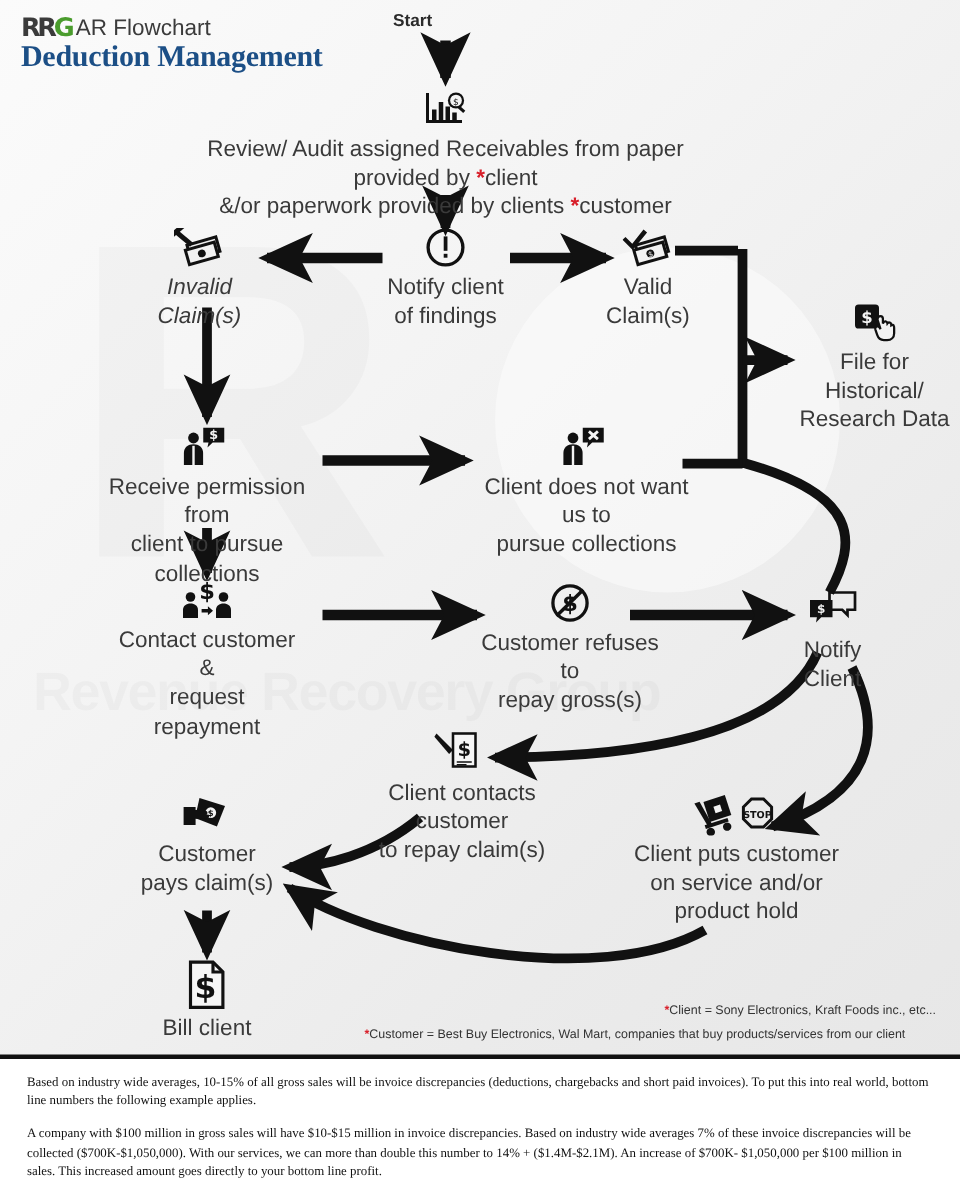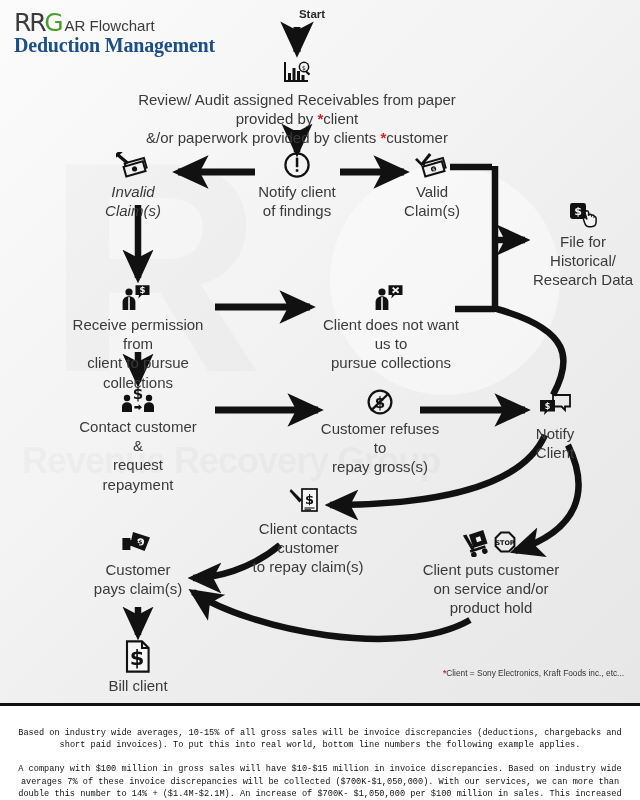--- a/index.html
+++ b/index.html
@@ -39,21 +39,21 @@
     left: 330px; top: 165px;
     width: 230px; height: 230px;
     border-radius: 50%;
     background: rgba(255,255,255,0.45);
   }
   
   .logo { position: absolute; left: 14px; top: 10px; }
   .logo-row1 { display: flex; align-items: flex-end; }
   .logo-rrg {
     font-family: "DejaVu Sans", sans-serif;
-    font-size: 25px; font-weight: normal;
+    font-size: 17px; font-weight: bold;
     letter-spacing: -2.2px;
     line-height: 1;
   }
   .logo-rrg .rr { color: #3b3b3b; }
   .logo-rrg .g  { color: #4a9c2d; }
   .logo-ar {
     font-size: 15px; color: #3b3b3b;
     margin-left: 3px; margin-bottom: 1px;
     font-family: "Liberation Sans", sans-serif;
   }
@@ -67,40 +67,39 @@
   #arrows { position: absolute; left:0; top:0; width:640px; height:800px; }
   
   .node { position: absolute; text-align: center; }
   .node .lbl {
     font-size: 15px; color: #3a3a3a; line-height: 1.28;
     white-space: pre-line; margin-top: 2px;
   }
   .icon-box { display:flex; justify-content:center; align-items:center; height:30px; }
   .start-lbl {
     position:absolute; left: 262px; top: 8px; width: 100px;
-    text-align:center; font-size:11.5px; font-weight:bold; color:#2b2b2b;
+    text-align:left; font-size:11.5px; font-weight:bold; color:#2b2b2b;
   }
   .ast { color:#d81f2a; font-weight:bold; }
   
   .footnote {
     position:absolute; font-size:8.3px; color:#333; white-space:nowrap;text-align:center;
   }
   
   .divider {
     position:absolute; left:0; top:703px; width:640px; height:3px;
     background:#111;
   }
   .bottom {
     position:absolute; left:0; top:706px; width:640px; height:94px;
     background:#fff; padding: 9px 18px 0 18px;
   }
   .bottom p {
-    margin:12px 0 10px 0; font-size:8.6px; line-height:1.42; color:#111;
-    font-family:Liberation Mono, monospace;
-    text-align:center;
+    margin:0 0 10px 0; font-size:8.6px; line-height:1.42; color:#111;
+    font-family:Liberation Serif, serif;
   }
 </style>
 </head>
 <body>
 
 <div id="page">
 
   <div class="wm-circle"></div>
   <div class="wm-r">R</div>
   <div class="wm-text">Revenue Recovery Group</div>
@@ -405,20 +404,23 @@
         <text x="13" y="25" font-size="21" text-anchor="middle" fill="#111" font-family="DejaVu Sans" font-weight="bold">$</text>
       </g>
         </svg>
     </div>
     <div class="lbl">Bill client</div>
   </div>
 
   <div class="footnote" style="left:443px; top:668px;">
     <span class="ast">*</span><span>Client = Sony Electronics, Kraft Foods inc., etc...</span>
   </div>
+  <div class="footnote" style="left:243px; top:684px;">
+    <span class="ast">*</span><span>Customer = Best Buy Electronics, Wal Mart, companies that buy products/services from our client</span>
+  </div>
 
   <div class="divider"></div>
 
   <div class="bottom">
     <p>Based on industry wide averages, 10-15% of all gross sales will be invoice discrepancies (deductions, chargebacks and short paid invoices). To put this into real world, bottom line numbers the following example applies.</p>
     <p>A company with $100 million in gross sales will have $10-$15 million in invoice discrepancies. Based on industry wide averages 7% of these invoice discrepancies will be collected ($700K-$1,050,000). With our services, we can more than double this number to 14% + ($1.4M-$2.1M). An increase of $700K- $1,050,000 per $100 million in sales. This increased amount goes directly to your bottom line profit.</p>
   </div>
 
 </div>
 

